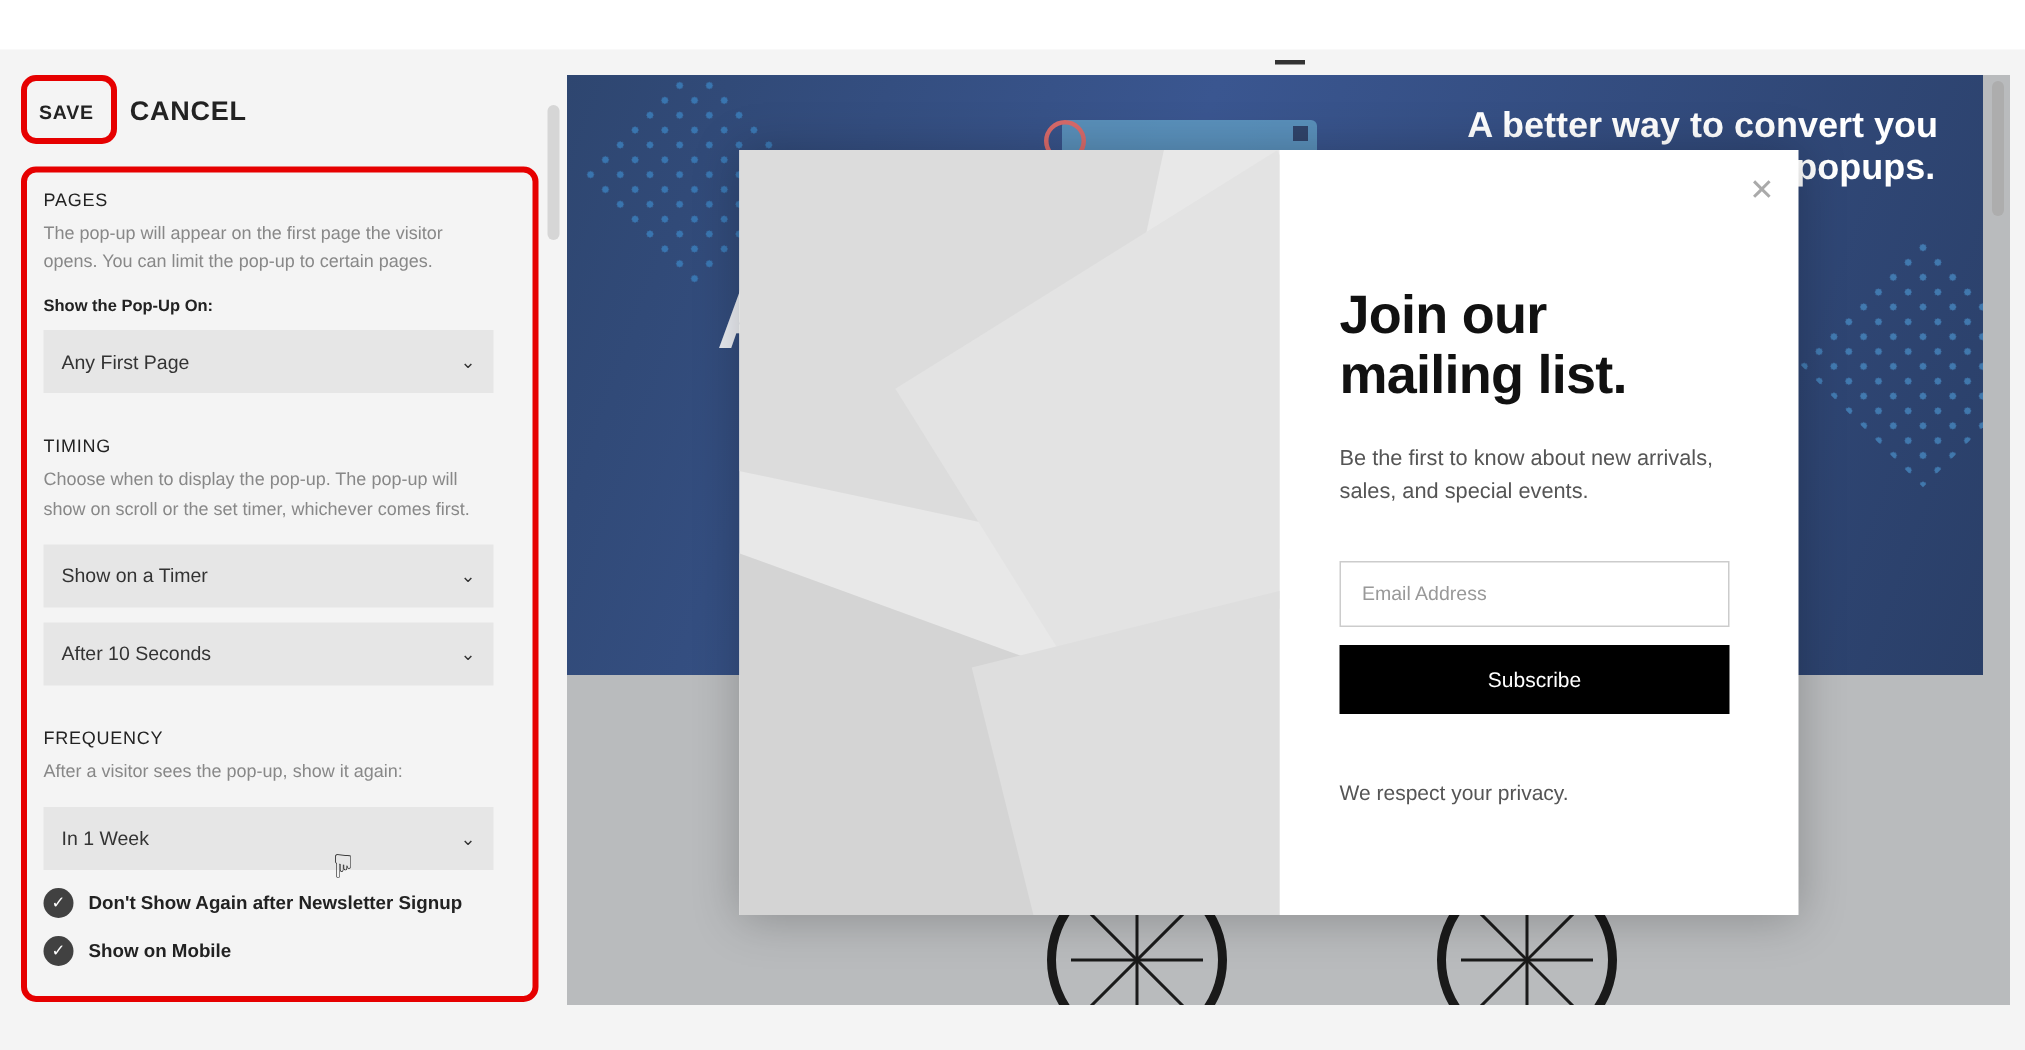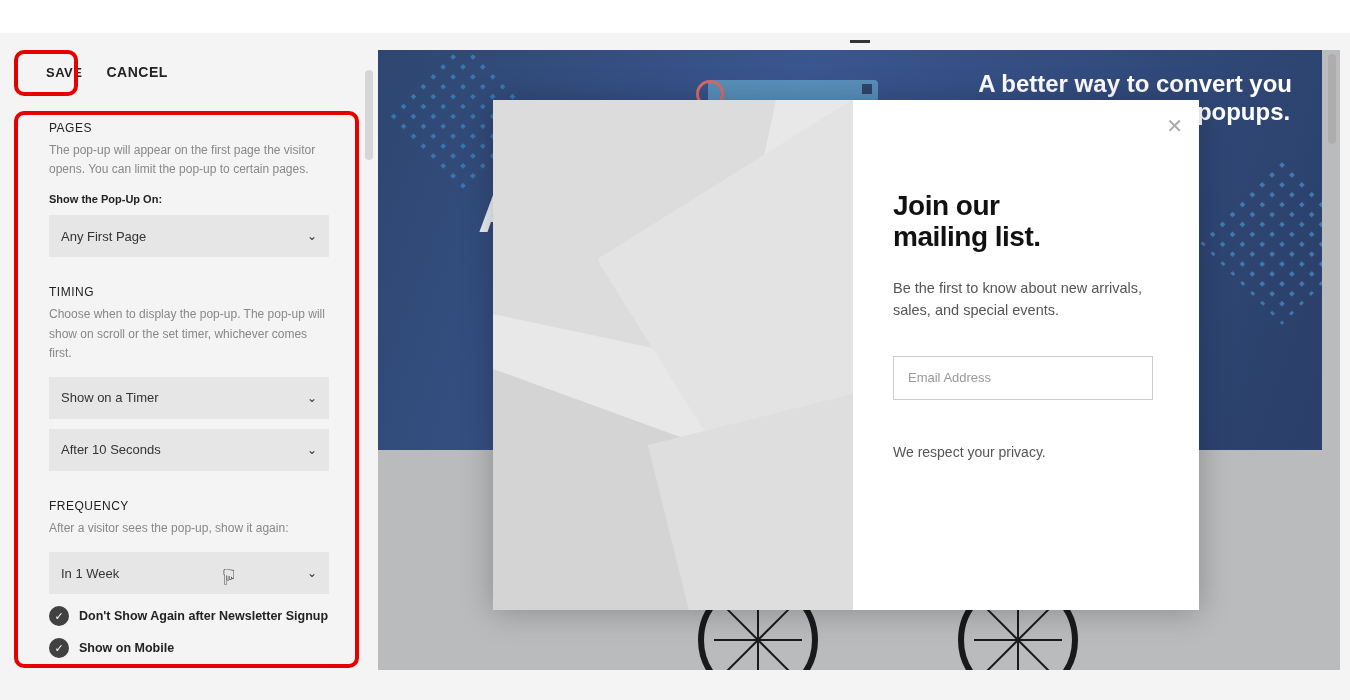--- a/index.html
+++ b/index.html
@@ -28,21 +28,20 @@
       height: 3px;
       background: #333;
     }
     
     .sidebar {
       position: absolute;
       top: 33px;
       left: 14px;
       width: 330px;
       bottom: 30px;
-      padding-left: 20px;
     }
     .header-row {
       display: flex;
       gap: 6px;
       align-items: center;
       margin-bottom: 24px;
       padding-top: 24px;
     }
     .save-btn {
       font-size: 13px;
@@ -56,21 +55,21 @@
       position: absolute;
       top: 50px;
       left: 14px;
       width: 64px;
       height: 46px;
       border: 4px solid #e60000;
       border-radius: 10px;
       pointer-events: none;
     }
     .cancel-btn {
-      font-size: 14px;
+      font-size: 18px;
       font-weight: 700;
       letter-spacing: 0.5px;
       color: #222;
       cursor: pointer;
       padding: 7px 6px;
     }
     .settings-box {
       padding: 10px 15px 0 15px;
     }
     .settings-highlight {
@@ -317,21 +316,21 @@
     }
     .tri1 { position:absolute; top:-50px; left:-80px; width:340px; height:280px; background:#dcdcdc; transform: rotate(12deg); }
     .tri2 { position:absolute; top:60px; left:150px; width:300px; height:260px; background:#e3e3e3; transform: rotate(-32deg); }
     .tri3 { position:absolute; bottom:-60px; left:-60px; width:300px; height:260px; background:#d4d4d4; transform: rotate(20deg); }
     .tri4 { position:absolute; bottom:-40px; right:-80px; width:260px; height:240px; background:#dedede; transform: rotate(-14deg); }
     .popup-right {
       flex: 1;
       padding: 90px 40px 30px 40px;
     }
     .popup-title {
-      font-size: 28px;
+      font-size: 36px;
       font-weight: 800;
       line-height: 1.12;
       letter-spacing: -0.5px;
       color: #111;
     }
     .popup-sub {
       font-size: 14.5px;
       color: #555;
       line-height: 1.55;
       margin-top: 24px;
@@ -459,18 +458,19 @@
         <div class="tri3"></div>
         <div class="tri4"></div>
     </div>
     <div class="popup-right">
       <div class="popup-title">
         <div>Join our</div>
         <div>mailing list.</div>
       </div>
       <div class="popup-sub">Be the first to know about new arrivals, sales, and special events.</div>
       <div class="email-field">Email Address</div>
+      <div class="subscribe-btn">Subscribe</div>
       <div class="privacy">We respect your privacy.</div>
     </div>
   </div>
 
   <div class="preview-scroll"></div>
 </div>
 
 </body></html>

